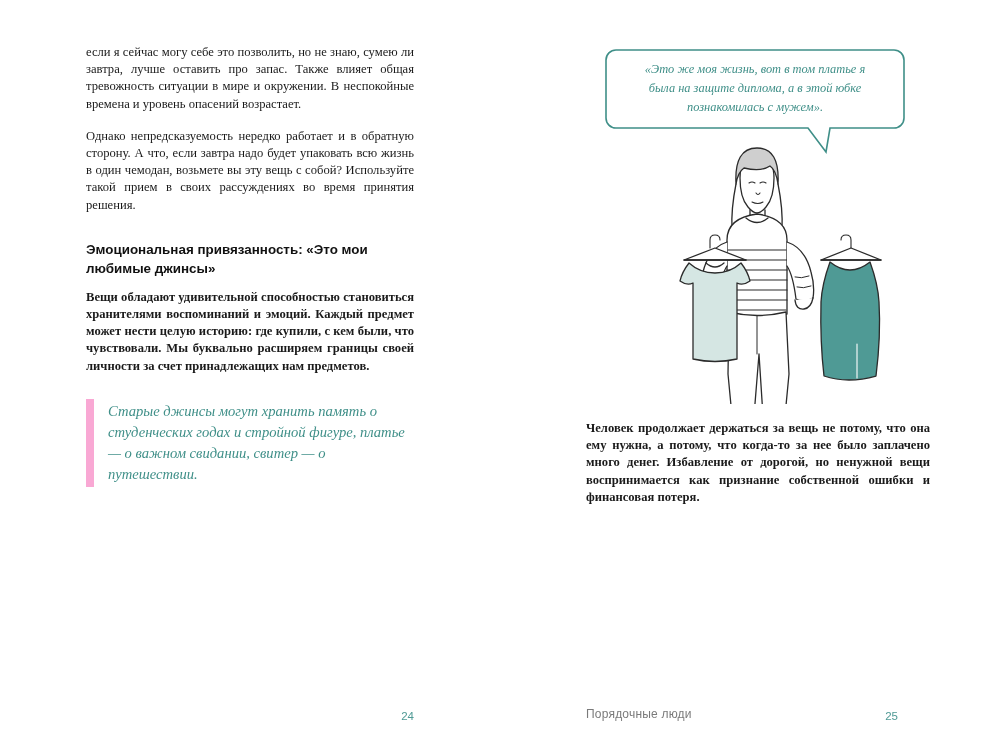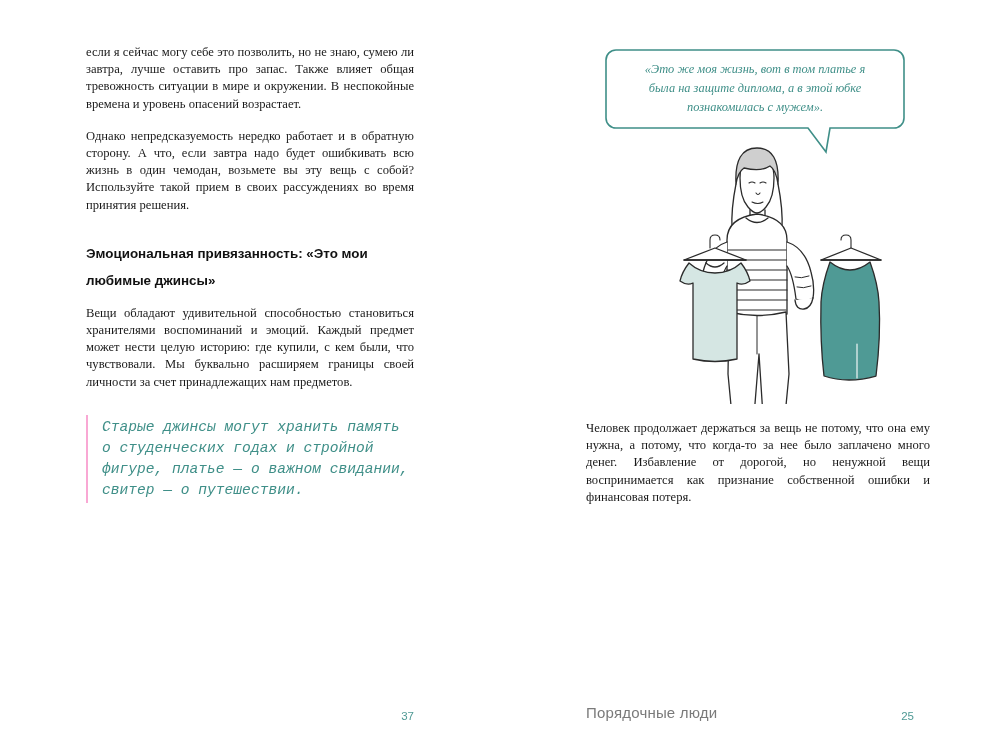--- a/index.html
+++ b/index.html
@@ -35,61 +35,60 @@
     padding: 44px 70px 40px 86px;
   }
 
   p.body {
     font-size: 12.6px;
     line-height: 17.2px;
     text-align: justify;
     margin: 0 0 15px 0;
     hyphens: manual;
   }
-  p.body:last-of-type { margin-bottom: 0; }
+  p.body:last-of-type { margin-bottom: 0; font-weight: bold; }
 
   h2.subhead {
     font-family: "Liberation Sans", sans-serif;
     font-size: 13.4px;
-    line-height: 27px;
+    line-height: 19px;
     font-weight: bold;
     margin: 26px 0 11px 0;
     color: #111111;
   }
 
   .pullquote {
-    border-left: 2px solid #f9a8d4;
+    border-left: 8px solid #f9a8d4;
     padding: 2px 0 2px 14px;
     margin: 24px 0 22px 0;
-    font-family: Liberation Mono, monospace;
   }
   .pullquote p {
     margin: 0;
     font-style: italic;
     font-size: 14.6px;
     line-height: 21px;
     color: #3f8f88;
   }
 
   .folio {
     position: absolute;
     bottom: 28px;
     font-family: "Liberation Sans", sans-serif;
     font-size: 11.5px;
     color: #4f9a95;
   }
   .folio-left { right: 86px; }
-  .folio-right { right: 86px; }
+  .folio-right { right: 102px; }
 
   .running-head {
     position: absolute;
     bottom: 29px;
     left: 86px;
     font-family: "Liberation Sans", sans-serif;
-    font-size: 15px;
+    font-size: 12px;
     color: #7a7a7a;
     letter-spacing: 0.2px;
   }
 
   
   .illo {
     position: relative;
     width: 328px;
     height: 360px;
     margin: 0 auto 16px auto;
@@ -104,32 +103,32 @@
   }
 </style>
 </head>
 <body>
 
 <div class="spread">
 
   <div class="page page-left">
 
     <p class="body">если я сейчас могу себе это позволить, но не знаю, су­мею ли завтра, лучше оставить про запас. Также влияет общая тревожность ситуации в мире и окружении. В не­спокойные времена и уровень опасений возрастает.</p>
-    <p class="body">Однако непредсказуемость нередко работает и в об­ратную сторону. А что, если завтра надо будет ошибки­вать всю жизнь в один чемодан, возьмете вы эту вещь с собой? Используйте такой прием в своих рассужде­ниях во время принятия решения.</p>
+    <p class="body">Однако непредсказуемость нередко работает и в об­ратную сторону. А что, если завтра надо будет упако­вать всю жизнь в один чемодан, возьмете вы эту вещь с собой? Используйте такой прием в своих рассужде­ниях во время принятия решения.</p>
 
     <h2 class="subhead">Эмоциональная привязанность: «Это мои любимые джинсы»</h2>
 
     <p class="body">Вещи обладают удивительной способностью становить­ся хранителями воспоминаний и эмоций. Каждый пред­мет может нести целую историю: где купили, с кем были, что чувствовали. Мы буквально расширяем границы сво­ей личности за счет принадлежащих нам предметов.</p>
 
     <div class="pullquote">
       <p>Старые джинсы могут хранить память о студенческих годах и стройной фигуре, платье — о важном свидании, свитер — о путешествии.</p>
     </div>
 
 
-    <div class="folio folio-left">37</div>
+    <div class="folio folio-left">24</div>
   </div>
 
   <div class="page page-right">
 
     <div class="illo">
       <svg width="328" height="360" viewBox="0 0 328 360" xmlns="http://www.w3.org/2000/svg">
 
         <g>
           <path d="M22 6 H300 a10 10 0 0 1 10 10 V74 a10 10 0 0 1 -10 10 H236 l-4 24 -18 -24 H22 a10 10 0 0 1 -10 -10 V16 a10 10 0 0 1 10 -10 Z" fill="#ffffff" stroke="#3f8f88" stroke-width="1.6"></path>
           <text class="speech-text" x="161" y="29" text-anchor="middle">«Это же моя жизнь, вот в том платье я</text>

